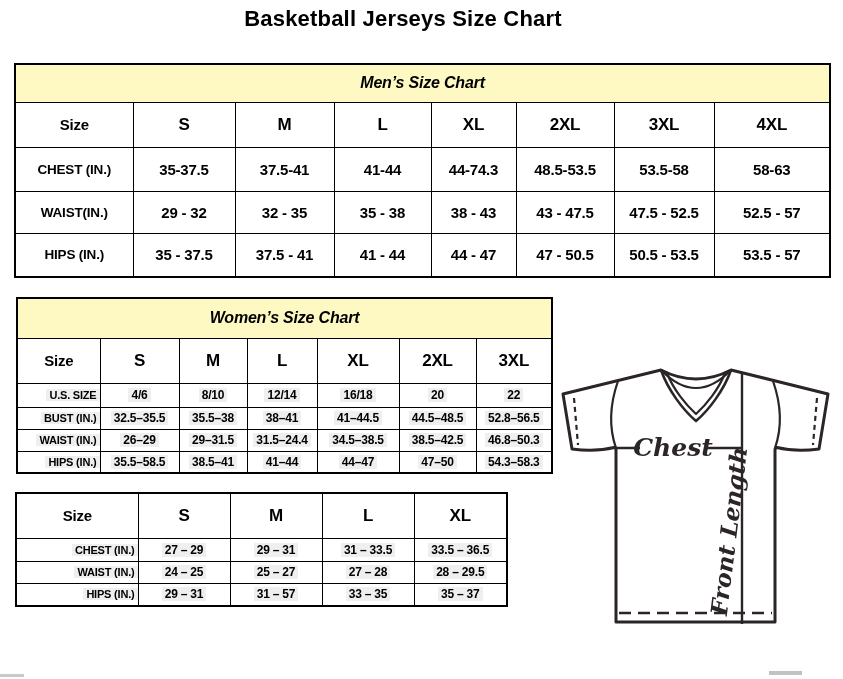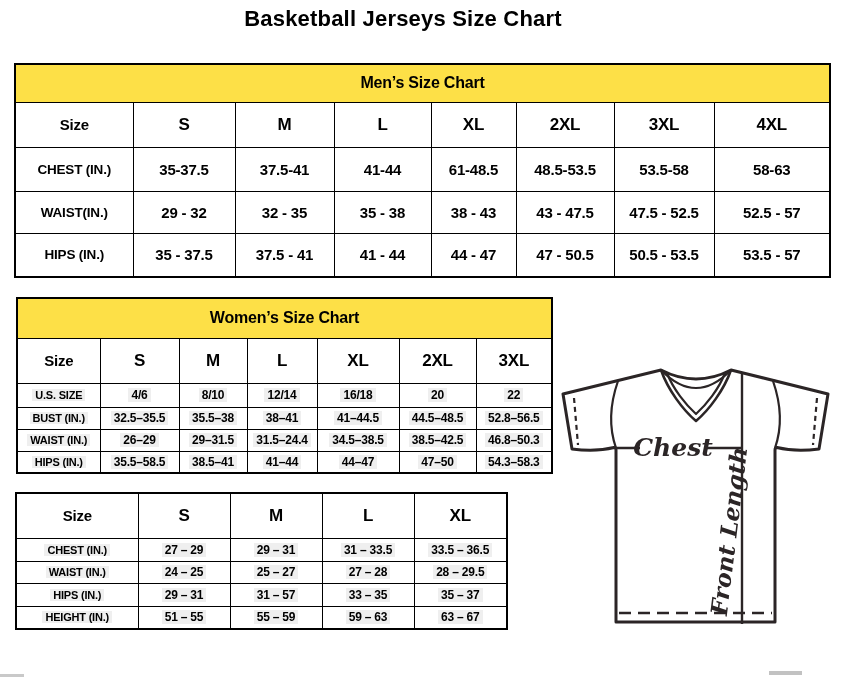--- a/index.html
+++ b/index.html
@@ -15,28 +15,29 @@
   }
   table.chart {
     position:absolute; border-collapse:collapse; table-layout:fixed;
     border:2px solid #000;
   }
   table.chart td {
     border:1px solid #000; text-align:center; vertical-align:middle;
     padding:0; overflow:hidden; white-space:nowrap; letter-spacing:-0.2px;
   }
   td.chart-title {
-    background:#fde047; font-weight:bold; font-size:16px;
+    background:#fef9c3; font-weight:bold; font-size:16px;
     border-bottom:2px solid #000;
+    font-style:italic;
   }
   td.size-label  { font-weight:bold; font-size:15px; }
   td.size-cell   { font-weight:bold; font-size:17px; }
   #mens td.row-label { font-weight:bold; font-size:13.5px; }
   #mens td.value     { font-weight:bold; font-size:15px; }
-  .shaded td.row-label { font-weight:bold; font-size:11px; }
+  .shaded td.row-label { font-weight:bold; font-size:11px;text-align:right; }
   .shaded td.value     { font-weight:bold; font-size:12px; }
   .shaded span.hl { background:#efefef; padding:0 3px; }
   #jersey { position:absolute; left:556px; top:358px; }
   .artifact { position:absolute; }
   #artifact-left  { left:0;   top:674px; width:24px; height:3px; background:#c9c9c9; }
   #artifact-right { left:769px; top:671px; width:33px; height:4px; background:#c2c2c2; }
 </style>
 </head>
 <body>
 
@@ -65,21 +66,21 @@
         <td class="size-cell">XL</td>
         <td class="size-cell">2XL</td>
         <td class="size-cell">3XL</td>
         <td class="size-cell">4XL</td>
       </tr>
       <tr style="height: 44px;">
         <td class="row-label">CHEST (IN.)</td>
         <td class="value">35-37.5</td>
         <td class="value">37.5-41</td>
         <td class="value">41-44</td>
-        <td class="value">61-48.5</td>
+        <td class="value">44-74.3</td>
         <td class="value">48.5-53.5</td>
         <td class="value">53.5-58</td>
         <td class="value">58-63</td>
       </tr>
       <tr style="height: 42px;">
         <td class="row-label">WAIST(IN.)</td>
         <td class="value">29 - 32</td>
         <td class="value">32 - 35</td>
         <td class="value">35 - 38</td>
         <td class="value">38 - 43</td>
@@ -192,27 +193,20 @@
         <td class="value"><span class="hl">27 – 28</span></td>
         <td class="value"><span class="hl">28 – 29.5</span></td>
       </tr>
       <tr style="height: 23px;">
         <td class="row-label"><span class="hl">HIPS (IN.)</span></td>
         <td class="value"><span class="hl">29 – 31</span></td>
         <td class="value"><span class="hl">31 – 57</span></td>
         <td class="value"><span class="hl">33 – 35</span></td>
         <td class="value"><span class="hl">35 – 37</span></td>
       </tr>
-      <tr style="height: 23px;">
-        <td class="row-label"><span class="hl">HEIGHT (IN.)</span></td>
-        <td class="value"><span class="hl">51 – 55</span></td>
-        <td class="value"><span class="hl">55 – 59</span></td>
-        <td class="value"><span class="hl">59 – 63</span></td>
-        <td class="value"><span class="hl">63 – 67</span></td>
-      </tr>
     </tbody>
 </table>
 
 <svg id="jersey" width="284" height="272" viewBox="0 0 284 272">
   <g fill="none" stroke="#2b2526" stroke-linejoin="round" stroke-linecap="butt">
 
     <path stroke-width="3" d="M105,12 L7,36 L16,91 Q40,94 58,89.5 Q60,89.5 60,92 L60,264 L219,264 L219,92
              Q219,89.5 221,89.5 Q239,94 263,91 L272,36 L175,12 Q140,30 105,12 Z"></path>
 
     <path stroke-width="2.2" d="M105,12 Q140,48 175,12"></path>

